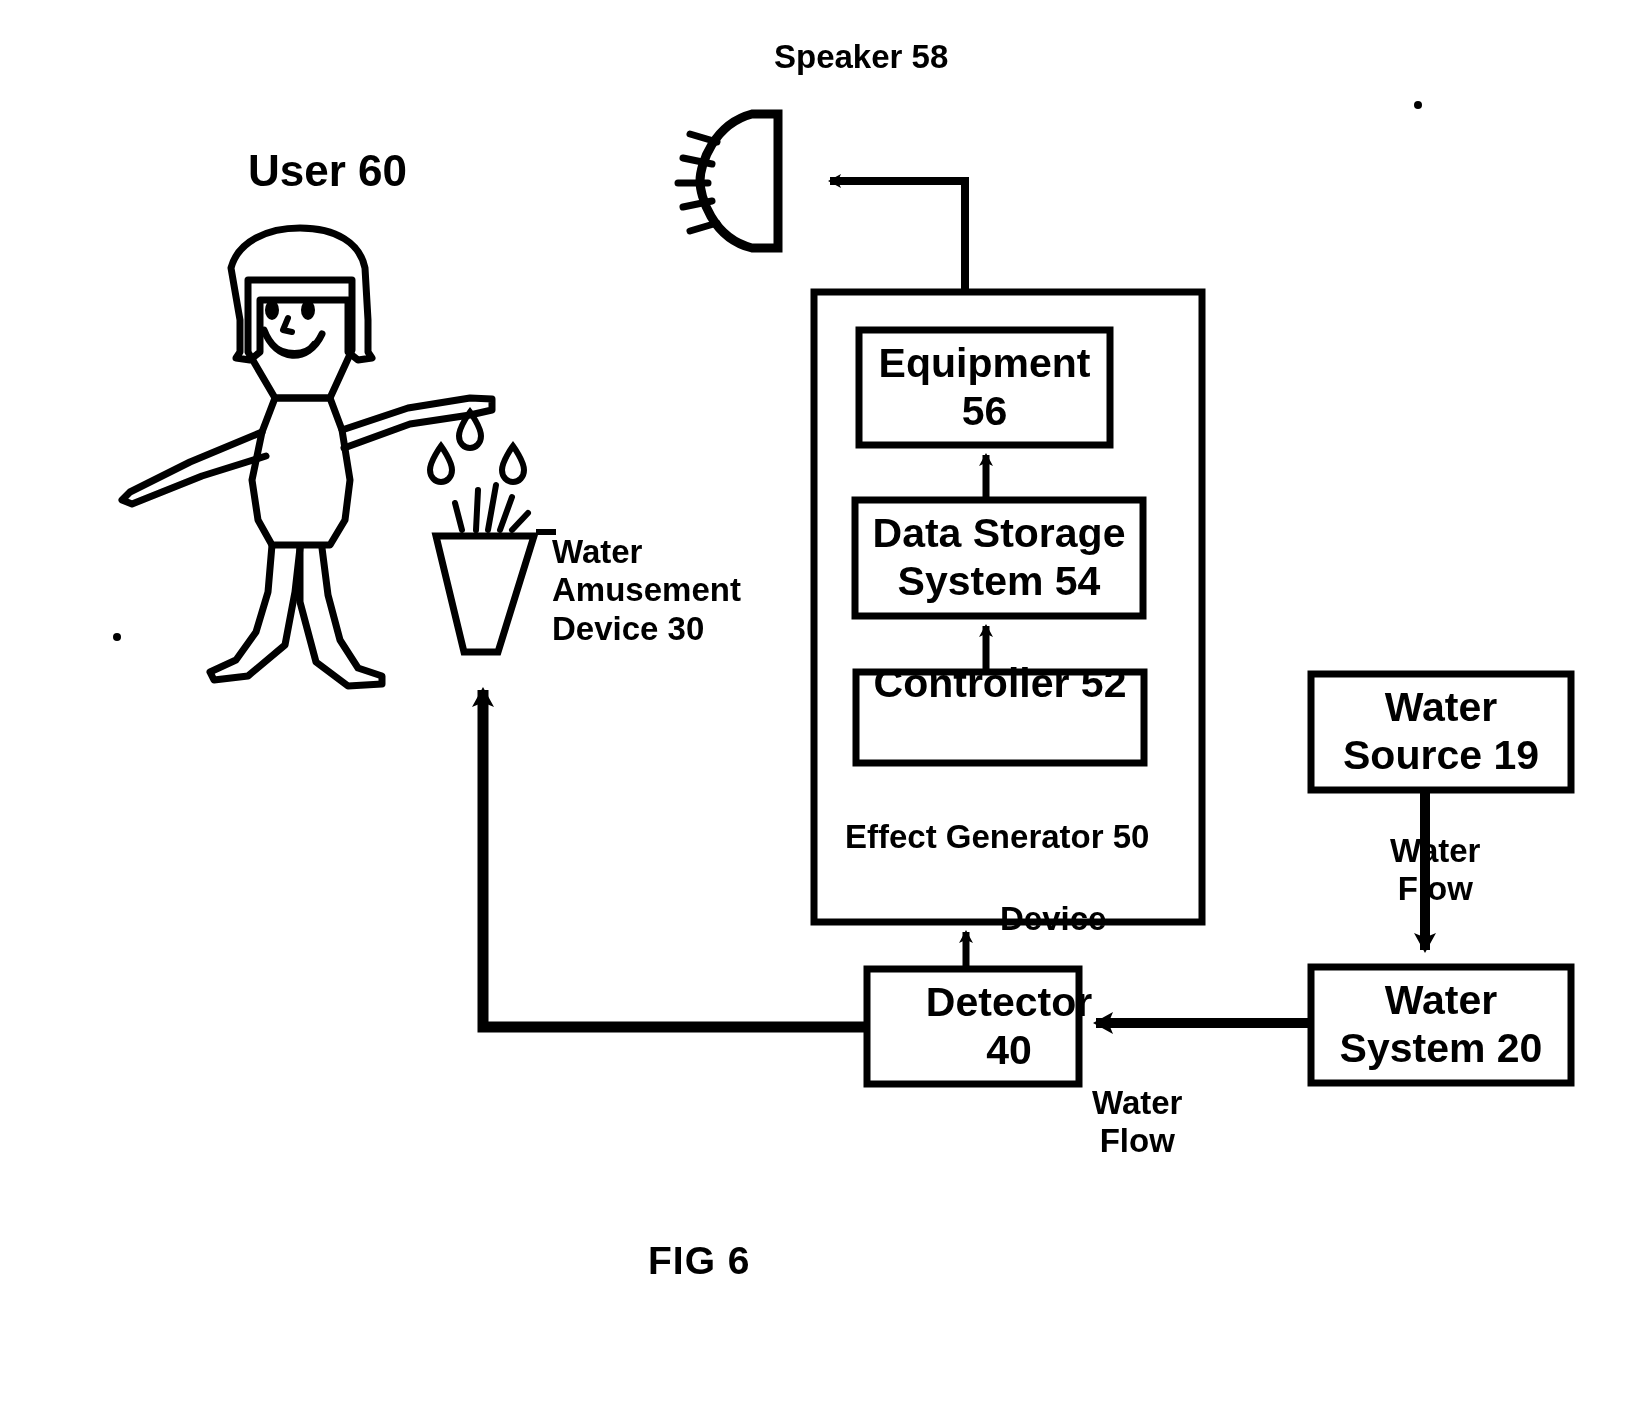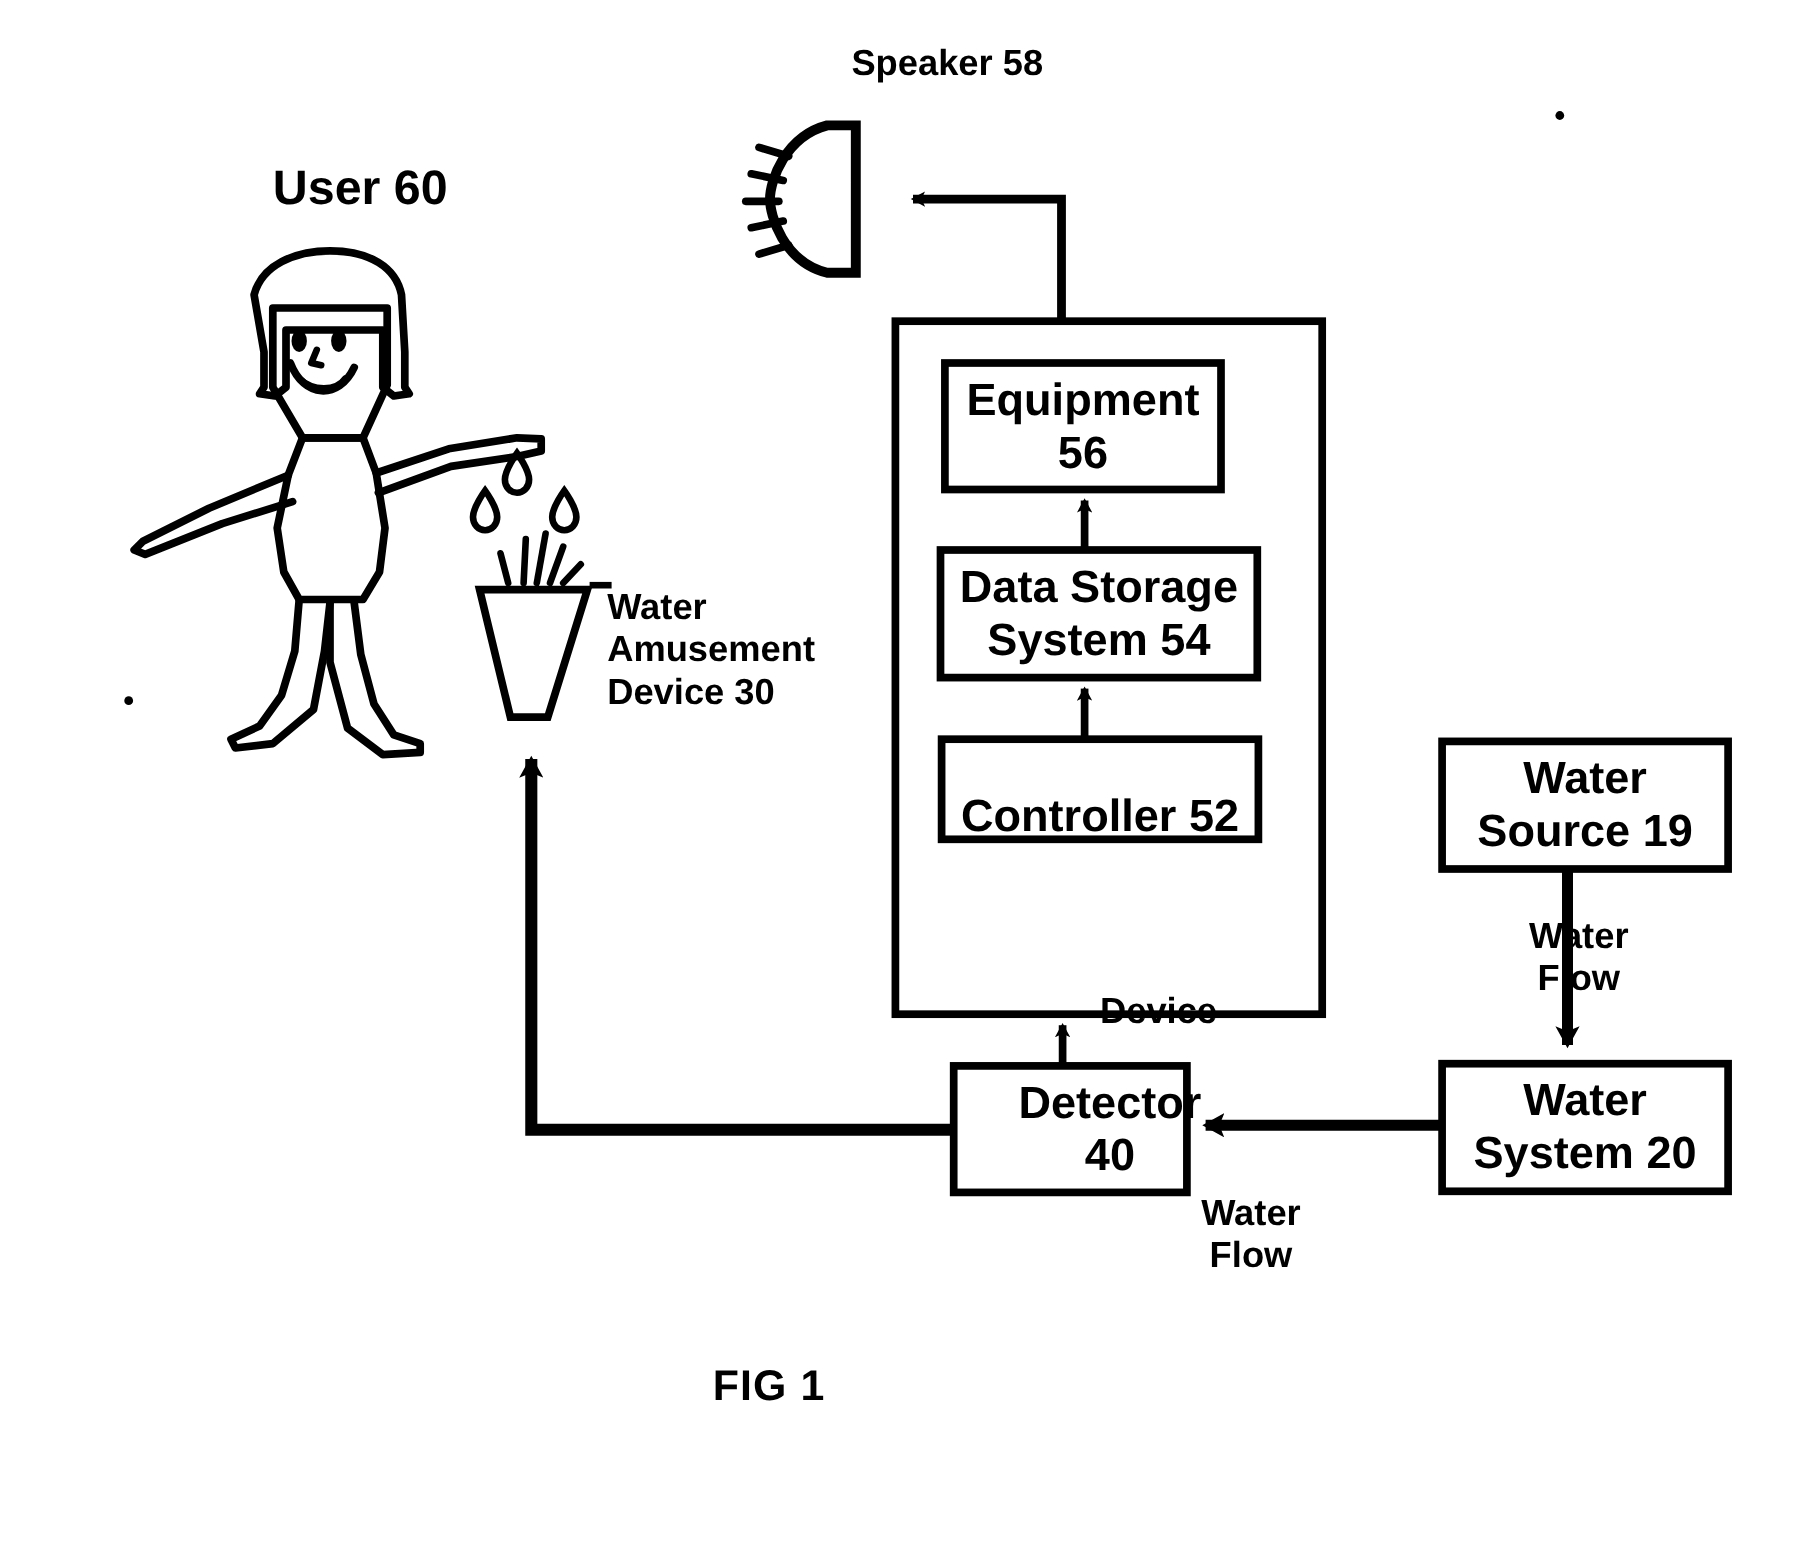--- a/index.html
+++ b/index.html
@@ -142,35 +142,36 @@
   <div class="lbl t-wad" style="left:552px;top:533px;">Water
 Amusement
 Device 30</div>
 
   <div class="box-label t-box" style="left:859px;top:330px;width:251px;height:115px;">Equipment
 56</div>
 
   <div class="box-label t-box" style="left:855px;top:500px;width:288px;height:116px;">Data Storage
 System 54</div>
 
-  <div class="box-label t-box" style="left:856px;top:696px;width:288px;height:91px;">Controller 52</div>
+  <div class="box-label t-box" style="left:856px;top:638px;width:288px;height:91px;">Controller 52</div>
 
+  <div class="lbl t-eg" style="left:845px;top:818px;">Effect Generator 50</div>
 
   <div class="lbl t-signal" style="left:1000px;top:900px;">Device</div>
 
   <div class="box-label t-box" style="left:903px;top:969px;width:212px;height:115px;">Detector
 40</div>
 
   <div class="box-label t-box" style="left:1311px;top:674px;width:260px;height:116px;">Water
 Source 19</div>
 
   <div class="box-label t-box" style="left:1311px;top:967px;width:260px;height:116px;">Water
 System 20</div>
 
   <div class="lbl t-flow" style="left:1390px;top:832px;text-align:center;">Water
 Flow</div>
 
   <div class="lbl t-flow" style="left:1092px;top:1084px;text-align:center;">Water
 Flow</div>
 
-  <div class="lbl t-fig" style="left:648px;top:1238px;">FIG 1</div>
+  <div class="lbl t-fig" style="left:648px;top:1238px;">FIG 6</div>
 
 </div>
 
 </body></html>

